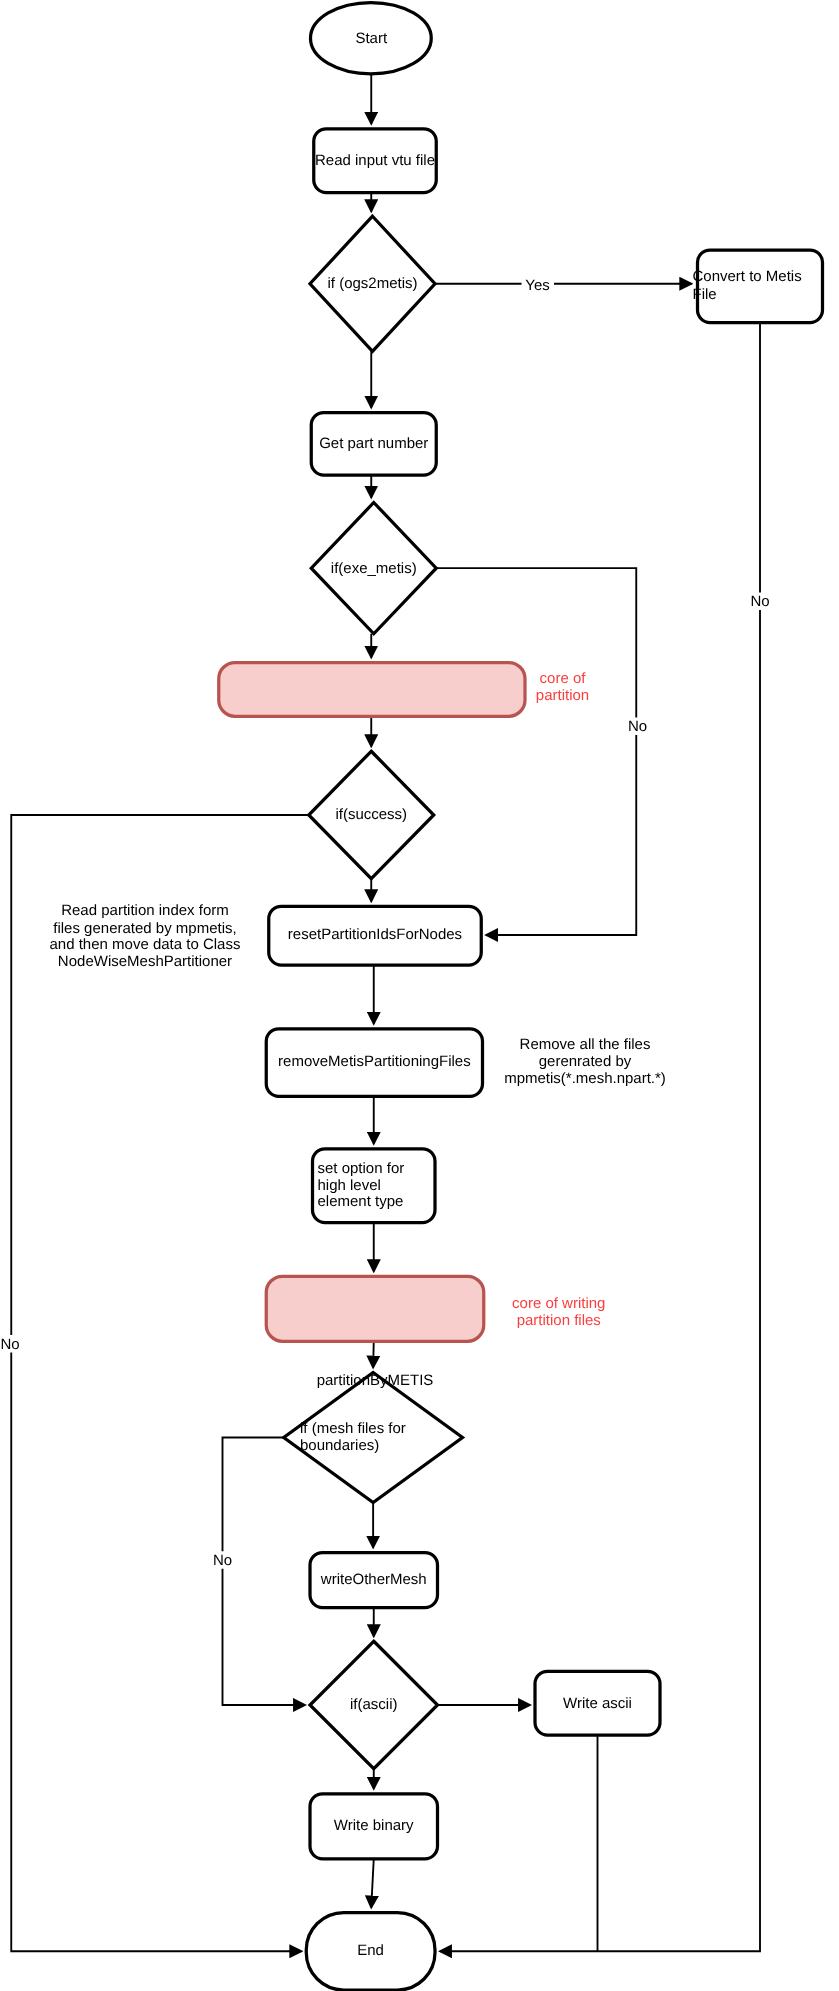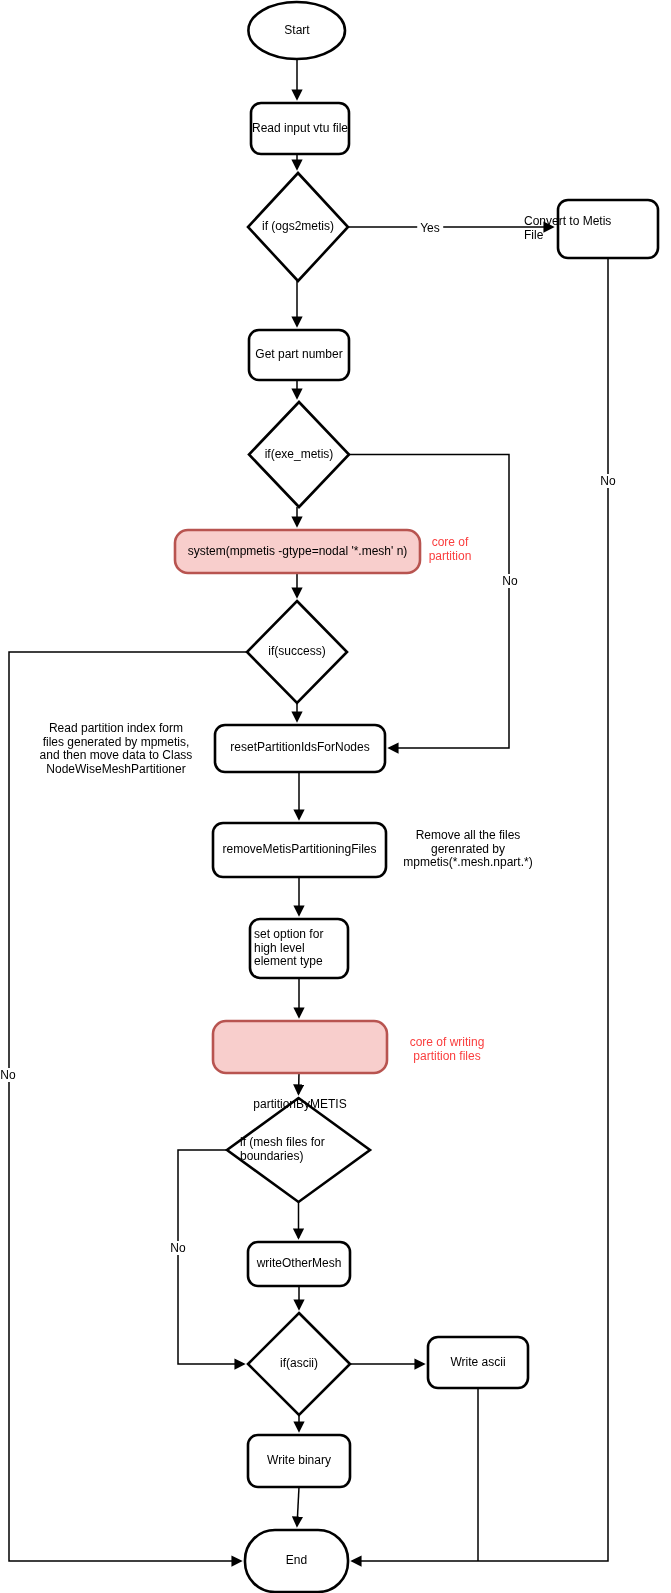--- a/index.html
+++ b/index.html
@@ -96,24 +96,23 @@
       <polygon points="299,1313 350,1364 299,1415 248,1364"></polygon>
       <rect x="428" y="1337" width="100" height="51" rx="10"></rect>
       <rect x="248" y="1435" width="102" height="52" rx="10"></rect>
       <rect x="245" y="1530" width="103" height="62" rx="30"></rect>
     </g>
   </svg>
 
   <div class="label" style="left:248px; top:2px; width:98px; height:57px;">Start</div>
   <div class="label" style="left:251px; top:103px; width:98px; height:51px;">Read input vtu file</div>
   <div class="label" style="left:243px; top:173px; width:110px; height:108px;">if (ogs2metis)</div>
-  <div class="label" style="left:524px; top:200px; width:108px; height:58px;">Convert to Metis File</div>
+  <div class="label" style="left:554px; top:200px; width:108px; height:58px;">Convert to Metis File</div>
   <div class="label" style="left:249px; top:330px; width:100px; height:50px;">Get part number</div>
   <div class="label" style="left:244px; top:402px; width:110px; height:105px;">if(exe_metis)</div>
-  <div class="label" style="left:177px; top:530px; width:241px; height:43px;">system(mpmetis -gtype=nodal '*.mesh' n)</div>
   <div class="label" style="left:247px; top:601px; width:100px; height:102px;">if(success)</div>
   <div class="label" style="left:215px; top:725px; width:170px; height:46px;">resetPartitionIdsForNodes</div>
   <div class="label" style="left:209px; top:823px; width:181px; height:54px;">removeMetisPartitioningFiles</div>
   <div class="label" style="left:254px; top:919px; width:90px; height:59px;">set option for high level element type</div>
   <div class="label" style="left:213px; top:1079px; width:174px; height:52px;">partitionByMETIS</div>
   <div class="label" style="left:240px; top:1098px; width:117px; height:104px;">if (mesh files for boundaries)</div>
   <div class="label" style="left:248px; top:1242px; width:102px; height:44px;">writeOtherMesh</div>
   <div class="label" style="left:428px; top:1337px; width:100px; height:51px;">Write ascii</div>
   <div class="label" style="left:248px; top:1313px; width:102px; height:102px;">if(ascii)</div>
   <div class="label" style="left:248px; top:1435px; width:102px; height:52px;">Write binary</div>

